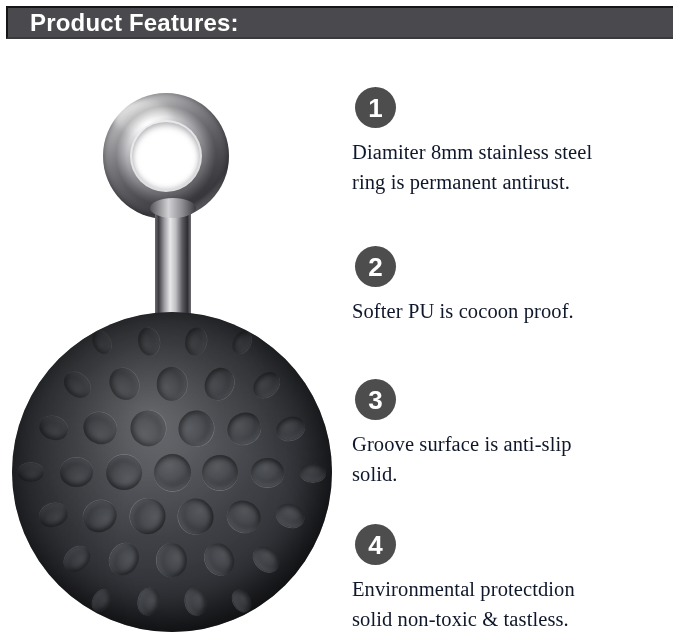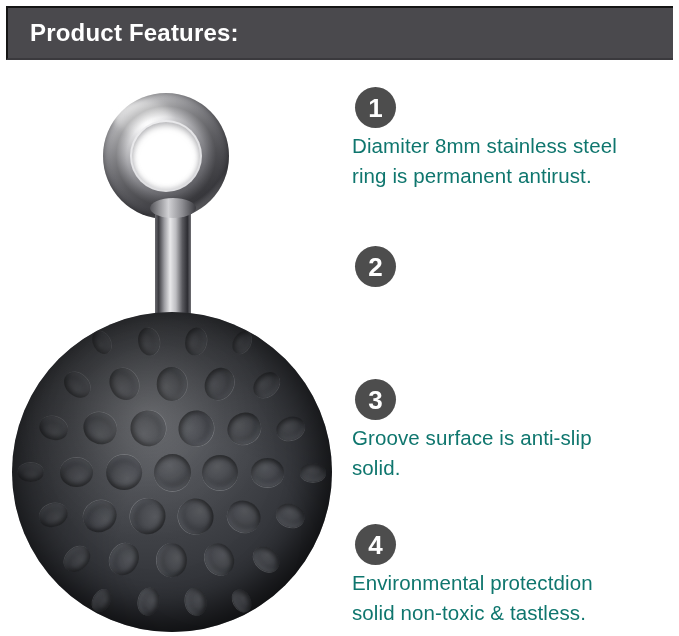--- a/index.html
+++ b/index.html
@@ -15,21 +15,21 @@
     font-family: "Liberation Sans", sans-serif;
     -webkit-font-smoothing: antialiased;
   }
 
   
   .header-bar {
     position: absolute;
     left: 6px;
     top: 6px;
     width: 667px;
-    height: 54px;
+    height: 33px;
     background: #4a494d;
     border-top: 2px solid #151515;
     border-left: 2px solid #151515;
     border-bottom: 2px solid #3a393d;
     box-sizing: border-box;
   }
   .header-title {
     position: absolute;
     left: 22px;
     top: 50%;
@@ -187,25 +187,25 @@
     display: flex;
     align-items: center;
     justify-content: center;
     font-size: 26px;
     font-weight: bold;
     line-height: 1;
     font-family: "Liberation Sans", sans-serif;
     margin-left: 3px;
   }
   .feature-text {
-    margin-top: 3px;
-    color: #0f766e;
+    margin-top: 9px;
+    color: #0f172a;
     font-size: 20.5px;
     line-height: 30px;
-    font-family: Liberation Sans, sans-serif;
+    font-family: Liberation Serif, serif;
     letter-spacing: 0.1px;
     white-space: pre-line;
   }
 </style>
 </head>
 <body>
 
 <div class="header-bar">
   <div class="header-title">Product Features:</div>
 </div>
@@ -268,20 +268,21 @@
 <div class="features">
 
   <div class="feature feature-1">
     <div class="badge">1</div>
     <div class="feature-text">Diamiter 8mm stainless steel
 ring is permanent antirust.</div>
   </div>
 
   <div class="feature feature-2">
     <div class="badge">2</div>
+    <div class="feature-text">Softer PU is cocoon proof.</div>
   </div>
 
   <div class="feature feature-3">
     <div class="badge">3</div>
     <div class="feature-text">Groove surface is anti-slip
 solid.</div>
   </div>
 
   <div class="feature feature-4">
     <div class="badge">4</div>

